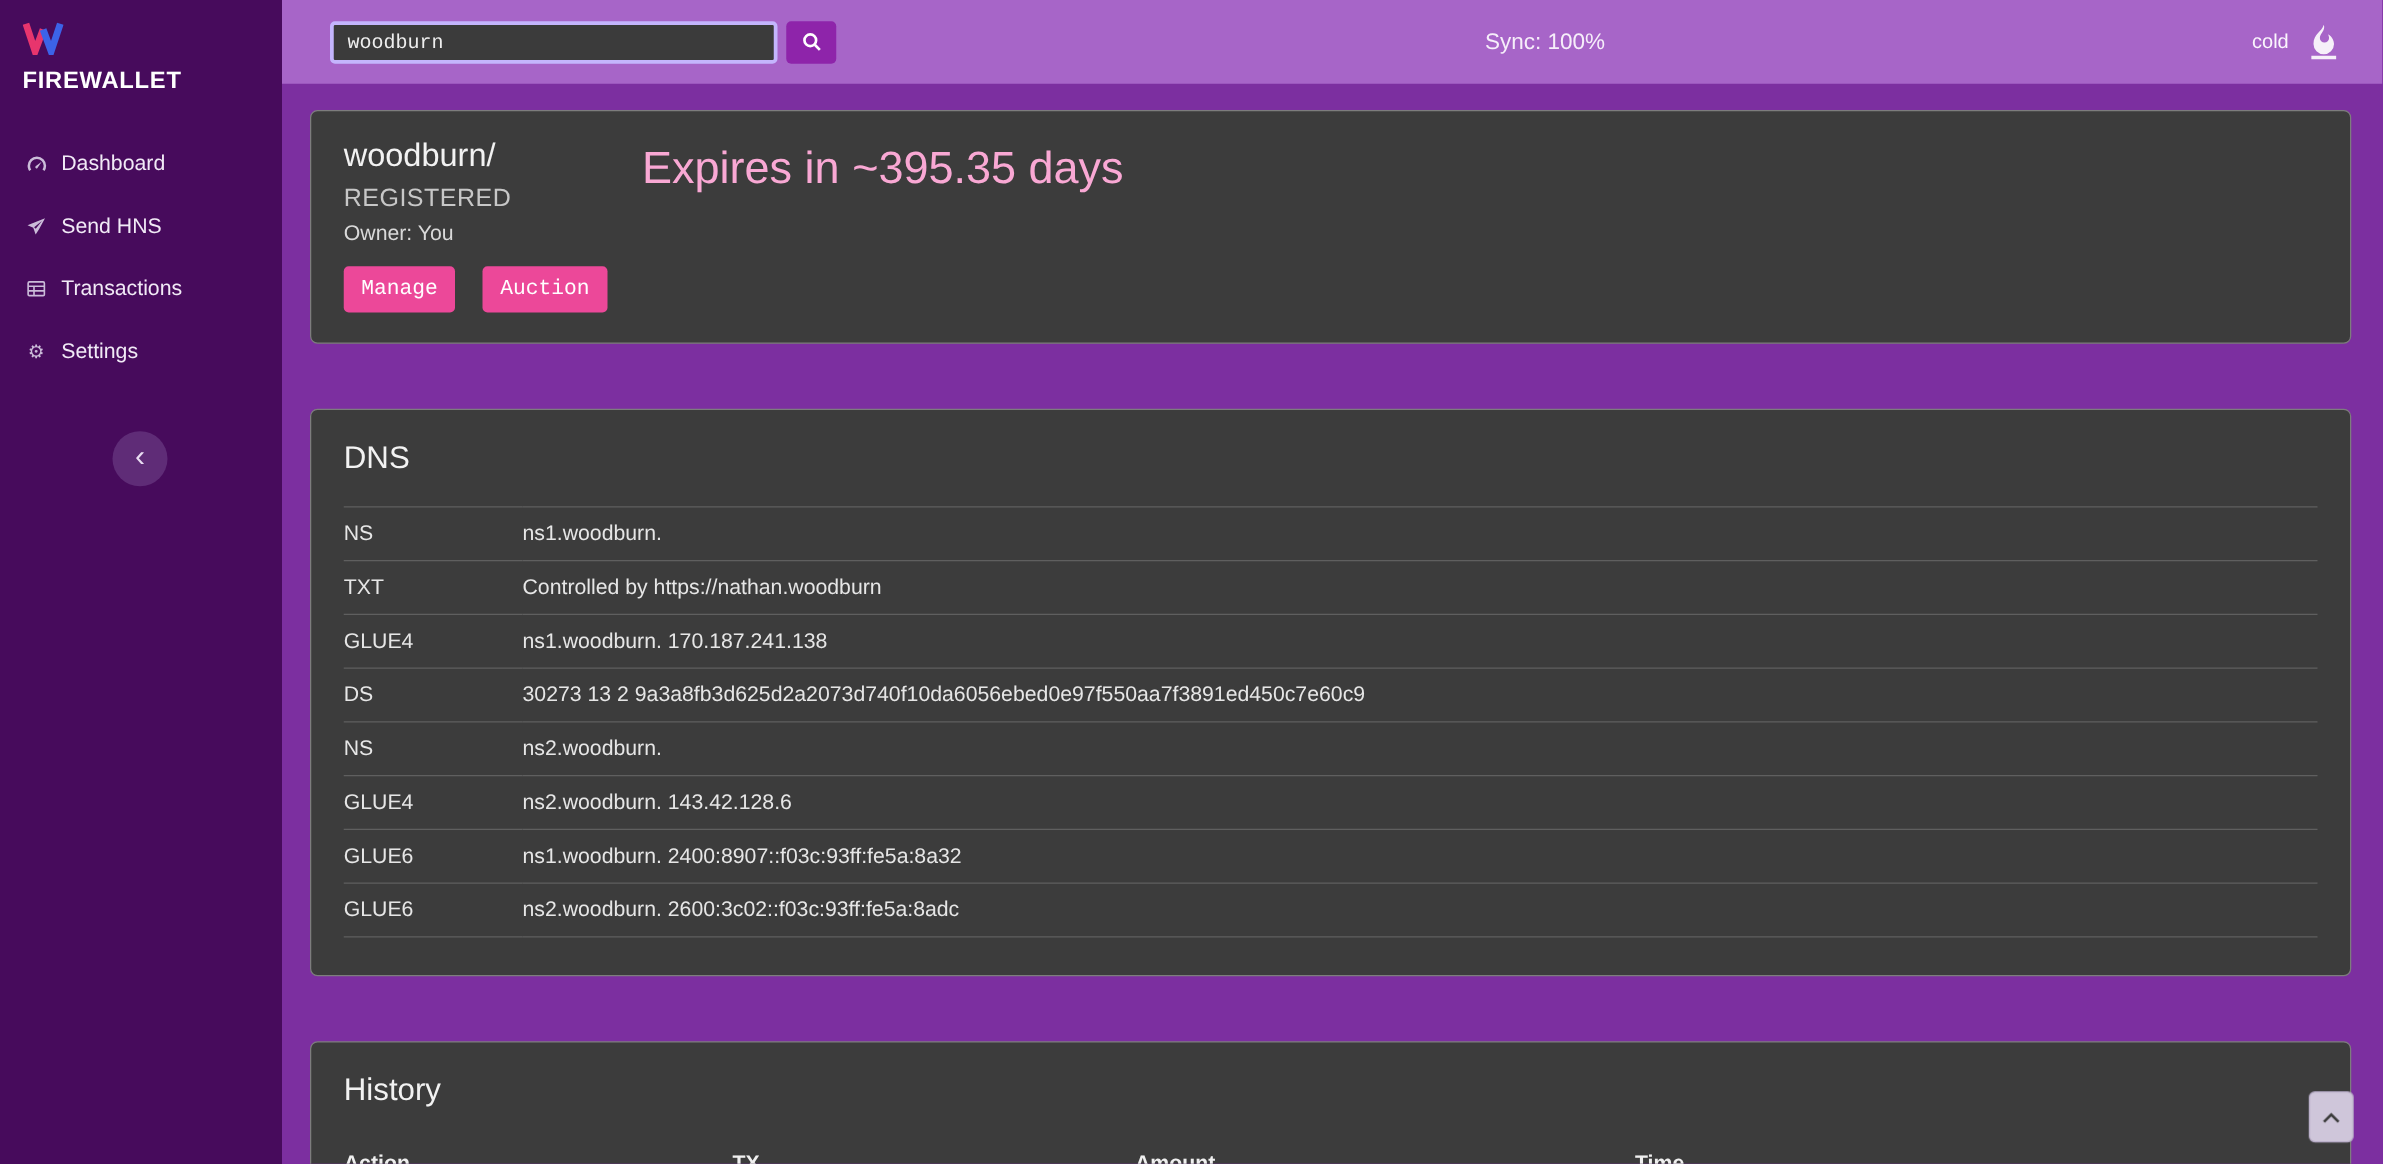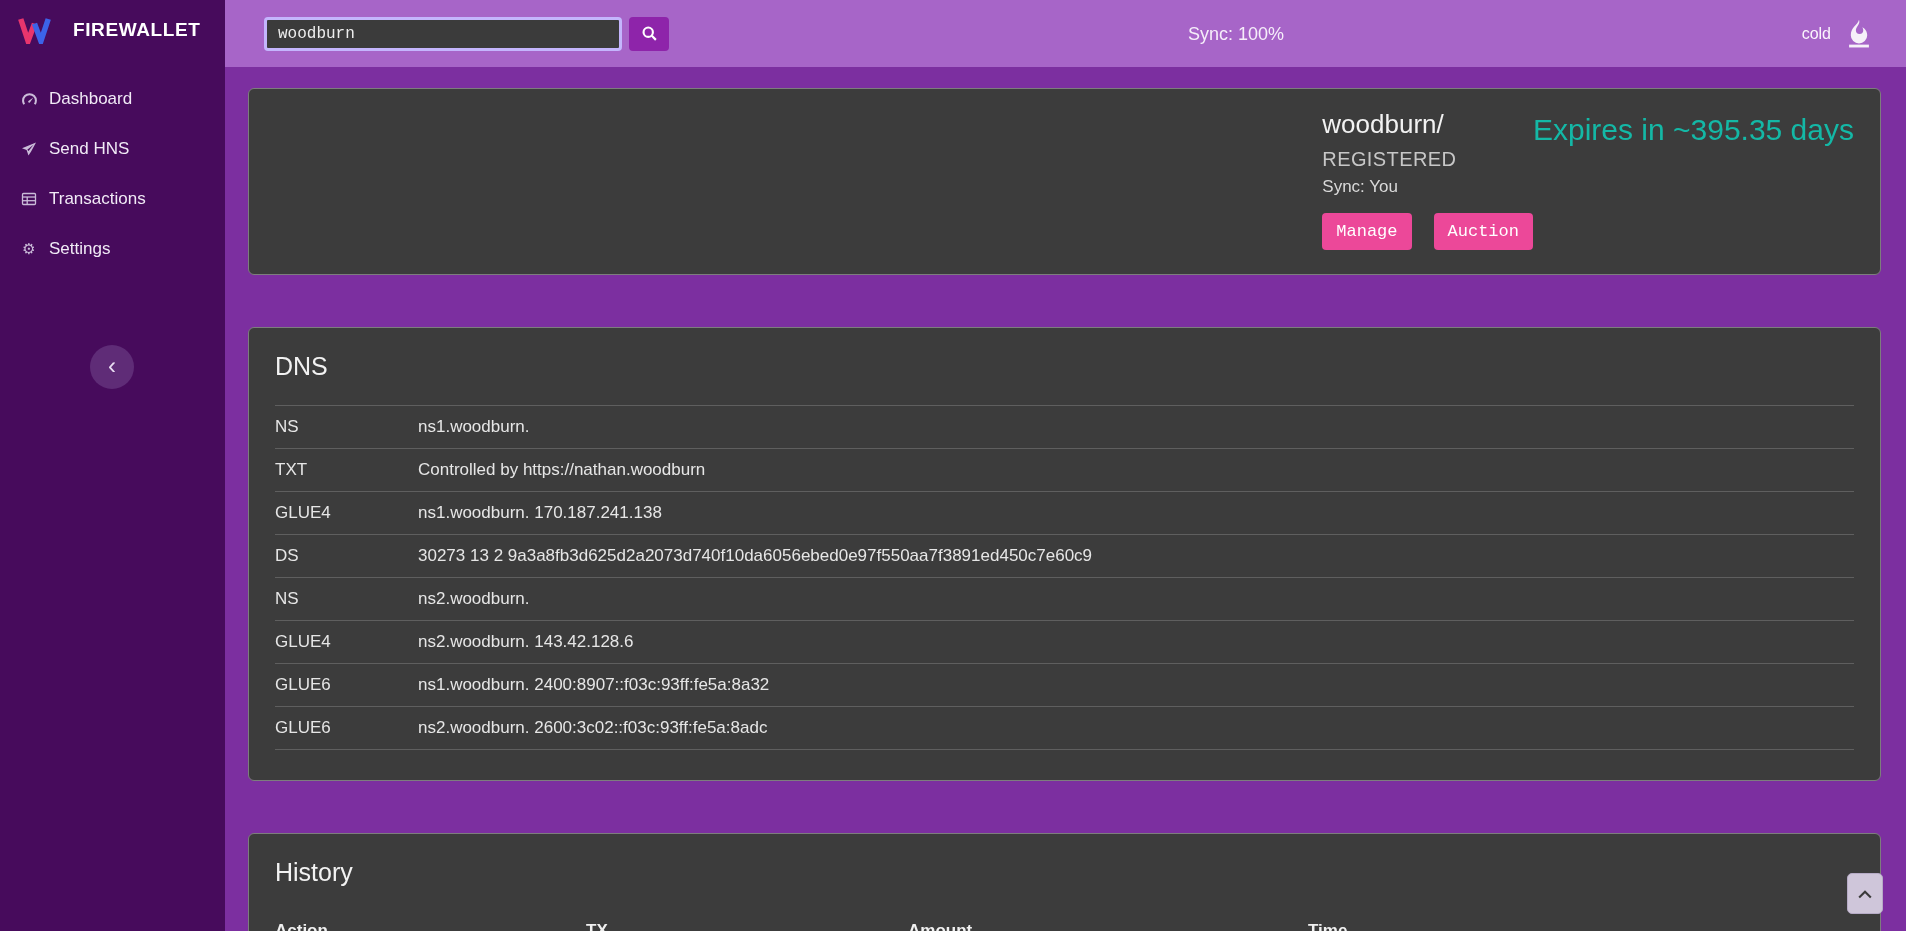--- a/index.html
+++ b/index.html
@@ -13,22 +13,23 @@
   }
 
   
   .sidebar {
     position: fixed; left: 0; top: 0;
     width: 225px; height: 100%;
     background: #470b5c;
     z-index: 20;
   }
   .logo-row {
-    display: flex; align-items: center; gap: 22px;
+    display: flex; gap: 10px;
     padding: 16px 16px 14px 18px;
+    flex-direction: column;
   }
   .logo-text {
     font-size: 19px; font-weight: 700; color: #ffffff;
     letter-spacing: 0.6px;
   }
   .nav { padding-top: 16px; }
   .nav-item {
     display: flex; align-items: center; gap: 11px;
     padding: 15px 20px;
     font-size: 17px; color: #f1eaf6;
@@ -91,34 +92,34 @@
   .card {
     background: #3c3c3c;
     border: 1px solid #7d7d7d;
     border-radius: 6px;
     margin-bottom: 52px;
   }
 
   
   .domain-card {
     padding: 20px 26px 24px;
-    display: flex; justify-content: flex-end; align-items: flex-start;
+    display: flex; justify-content: flex-start; align-items: flex-start;
   }
   .domain-name { font-size: 26px; font-weight: 500; margin: 0 0 8px; color: #f2f2f2; }
   .domain-status { font-size: 20px; color: #c7c7c7; letter-spacing: 0.4px; margin: 0 0 6px; }
   .domain-owner { font-size: 17px; color: #d9d9d9; margin: 0 0 16px; }
   .btn-row { display: flex; gap: 22px; }
   .purple-btn {
     background: #ec4899; color: #ffffff;
     border: none; border-radius: 4px;
     padding: 9px 14px; font-size: 17px;
     font-family: Liberation Mono, monospace;
     cursor: pointer;
   }
-  .expires { font-size: 30px; font-weight: 400; color: #14b8a6; margin-top: 4px; }
+  .expires { font-size: 36px; font-weight: 400; color: #f9a8d4; margin-top: 4px; margin-left: 28px; }
 
   
   .panel { padding: 24px 26px 30px; }
   .panel-title { font-size: 25px; font-weight: 500; margin: 0 0 24px; color: #f2f2f2; }
 
   table { width: 100%; border-collapse: collapse; font-size: 17px; }
   .dns-table td {
     padding: 11px 8px 11px 0;
     border-top: 1px solid #5f5f5f;
     color: #e6e6e6;
@@ -222,21 +223,21 @@
     </span>
   </div>
 </header>
 
 <main class="content">
 
   <section class="card domain-card">
     <div>
       <h1 class="domain-name">woodburn/</h1>
       <div class="domain-status">REGISTERED</div>
-      <div class="domain-owner">Sync: You</div>
+      <div class="domain-owner">Owner: You</div>
       <div class="btn-row">
         <button class="purple-btn">Manage</button>
         <button class="purple-btn">Auction</button>
       </div>
     </div>
     <div class="expires">Expires in ~395.35 days</div>
   </section>
 
   <section class="card panel">
     <h2 class="panel-title">DNS</h2>

